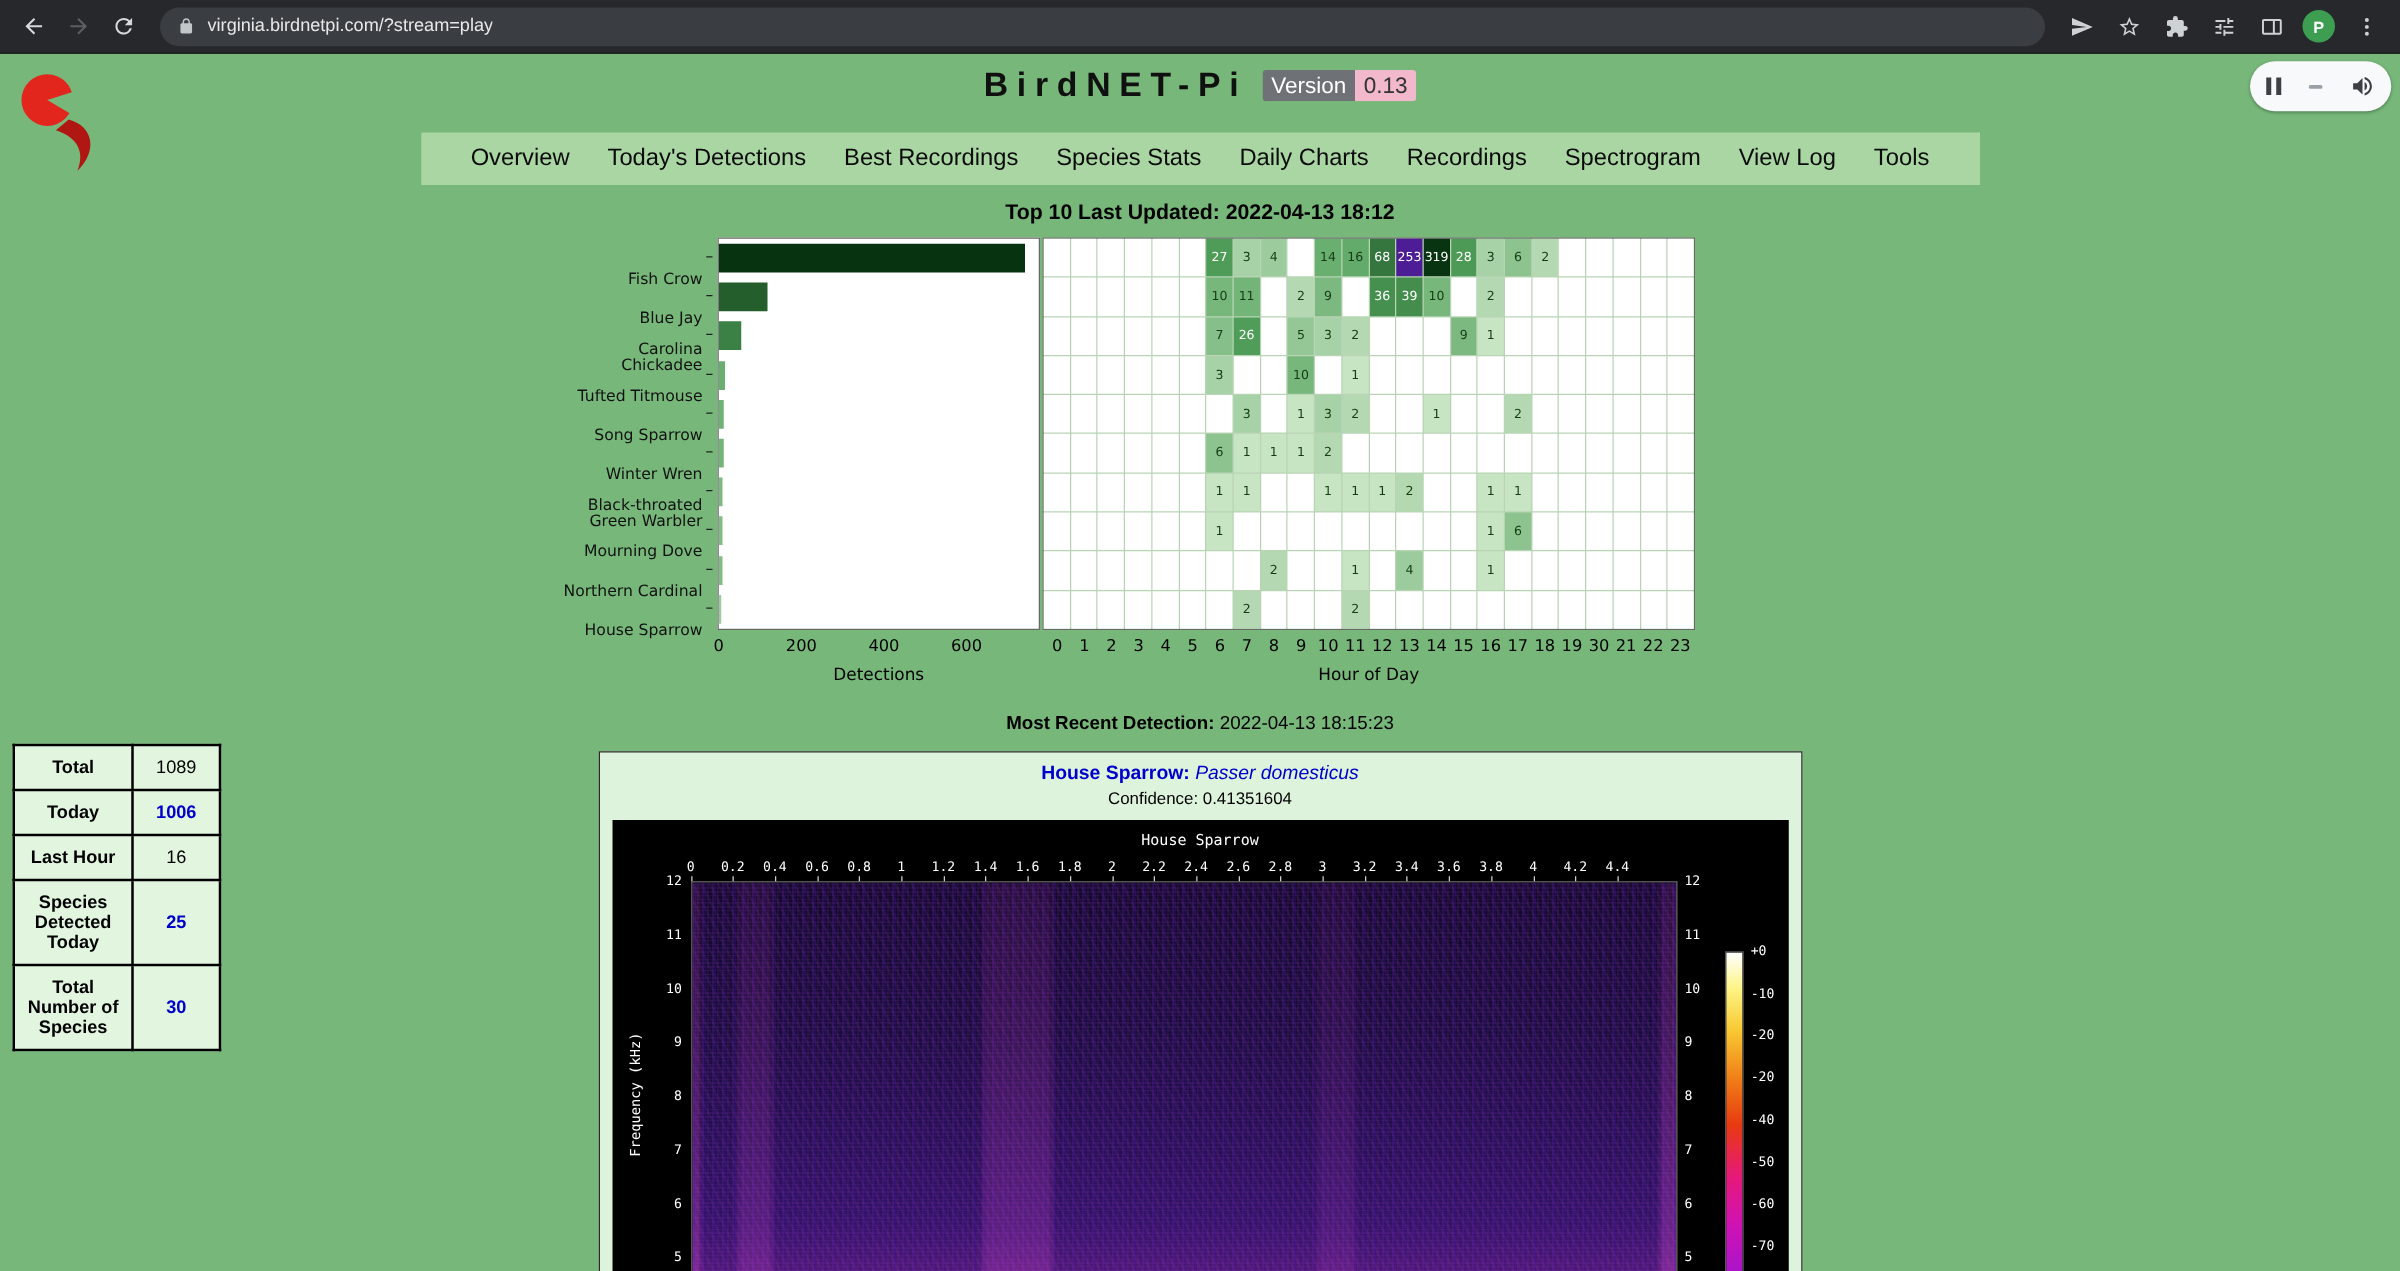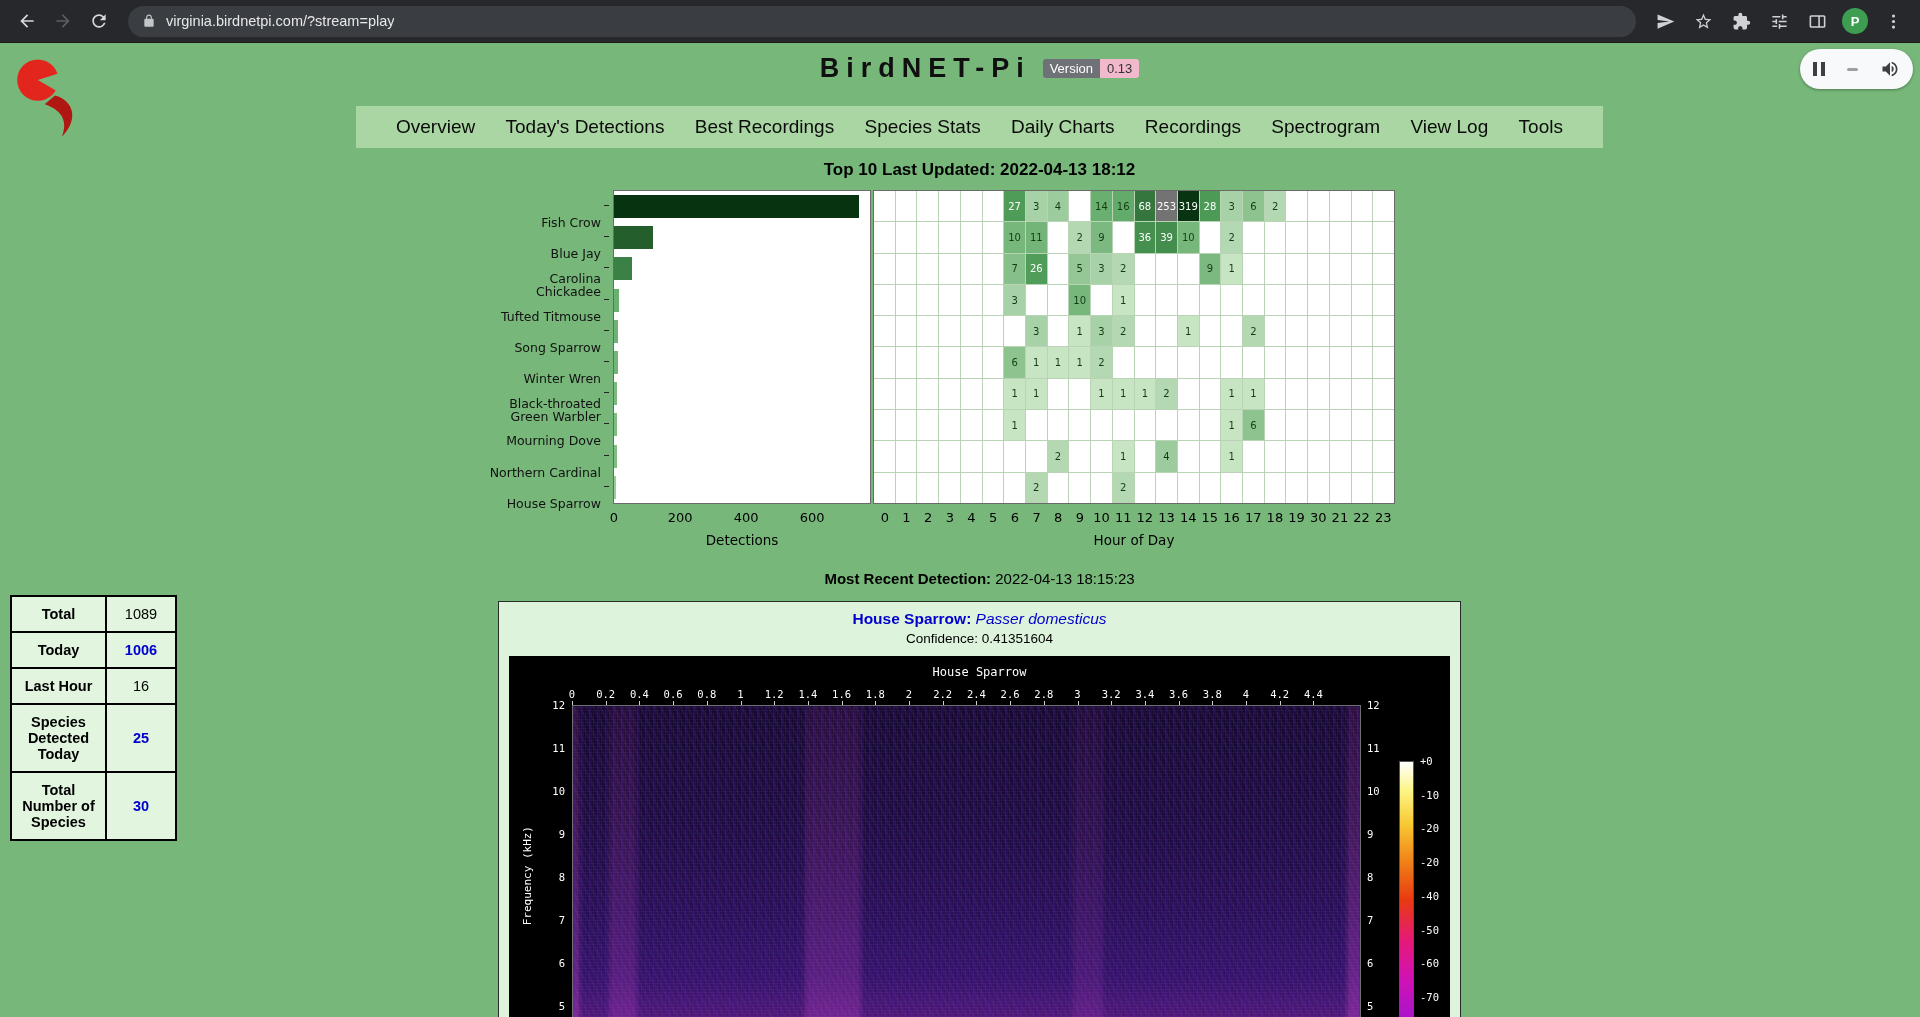--- a/index.html
+++ b/index.html
@@ -11,28 +11,28 @@
   .icon-btn { width:34px; height:34px; border-radius:50%; display:flex; align-items:center; justify-content:center; flex:0 0 auto; }
   .icon-btn svg { width:20px; height:20px; fill:#d6d8da; }
   .icon-btn.disabled svg { fill:#5b5f63; }
   .omnibox { flex:1; height:31px; background:#3a3d41; border-radius:16px; display:flex; align-items:center; padding:0 14px; gap:10px; margin:0 10px; min-width:0; }
   .omnibox svg { width:14px; height:14px; fill:#c3c6c9; flex:0 0 auto; }
   .url { color:#e6e8ea; font-size:14.5px; white-space:nowrap; overflow:hidden; }
   .chrome-right { display:flex; align-items:center; gap:4px; flex:0 0 auto; }
   .chrome-right .icon-btn svg { width:19px; height:19px; fill:#cfd2d5; }
   .avatar { width:26px; height:26px; border-radius:50%; background:#3d9e52; color:#fff; font-size:13px; font-weight:bold; display:flex; align-items:center; justify-content:center; margin:0 4px; }
 
-  .page { position:relative; height:974px;padding-left:39px; }
+  .page { position:relative; height:974px; }
 
   
   .logo { position:absolute; left:12px; top:10px; width:86px; height:92px; }
   .masthead { text-align:center; padding-top:10px; }
   .site-title { display:inline-flex; align-items:center; gap:12px; }
   .site-title h1 { font-size:27px; letter-spacing:7px; font-weight:bold; color:#101010; }
-  .badge { display:inline-flex; font-size:13px; border-radius:3px; overflow:hidden; letter-spacing:0; }
+  .badge { display:inline-flex; font-size:18px; border-radius:3px; overflow:hidden; letter-spacing:0; }
   .badge .bl { background:#6e7276; color:#fff; padding:2px 7px; }
   .badge .br { background:#f2b8cc; color:#333; padding:2px 7px; }
 
   
   nav { width:1247px; margin:22px auto 0; background:#a9d6a2; display:flex; align-items:center; justify-content:space-between; padding:0 40px; height:42px; }
   .nav-item { font-size:19px; color:#0b0b0b; cursor:pointer; white-space:nowrap; }
 
   .top10-heading { text-align:center; font-weight:bold; font-size:17px; margin-top:12px; color:#000; }
 
   
@@ -264,21 +264,21 @@
         <div class="heat-cell"></div>
         <div class="heat-cell"></div>
         <div class="heat-cell"></div>
         <div class="heat-cell" style="background: rgb(78, 156, 87); color: rgb(255, 255, 255);">27</div>
         <div class="heat-cell" style="background: rgb(167, 209, 166); color: rgb(20, 60, 20);">3</div>
         <div class="heat-cell" style="background: rgb(156, 204, 157); color: rgb(20, 60, 20);">4</div>
         <div class="heat-cell"></div>
         <div class="heat-cell" style="background: rgb(105, 175, 111); color: rgb(20, 60, 20);">14</div>
         <div class="heat-cell" style="background: rgb(99, 171, 106); color: rgb(20, 60, 20);">16</div>
         <div class="heat-cell" style="background: rgb(52, 118, 61); color: rgb(255, 255, 255);">68</div>
-        <div class="heat-cell" style="background: #737373; color: rgb(255, 255, 255);">253</div>
+        <div class="heat-cell" style="background: #4c1d95; color: rgb(255, 255, 255);">253</div>
         <div class="heat-cell" style="background: rgb(8, 52, 17); color: rgb(255, 255, 255);">319</div>
         <div class="heat-cell" style="background: rgb(77, 154, 86); color: rgb(255, 255, 255);">28</div>
         <div class="heat-cell" style="background: rgb(167, 209, 166); color: rgb(20, 60, 20);">3</div>
         <div class="heat-cell" style="background: rgb(140, 195, 143); color: rgb(20, 60, 20);">6</div>
         <div class="heat-cell" style="background: rgb(180, 217, 178); color: rgb(20, 60, 20);">2</div>
         <div class="heat-cell"></div>
         <div class="heat-cell"></div>
         <div class="heat-cell"></div>
         <div class="heat-cell"></div>
         <div class="heat-cell"></div>

